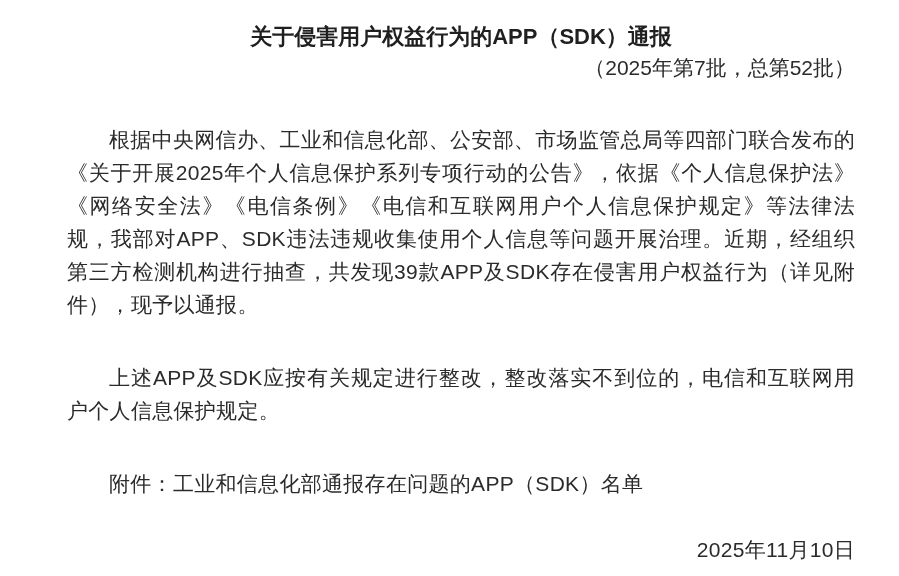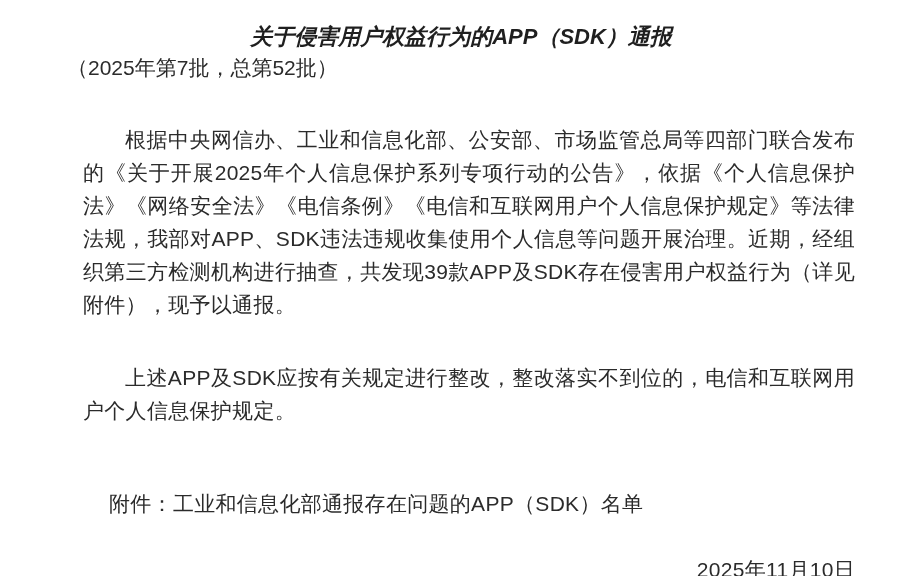--- a/index.html
+++ b/index.html
@@ -21,38 +21,37 @@
     margin-left: 67px;
     padding-top: 20px;
   }
   .title {
     margin: 0;
     font-size: 22px;
     font-weight: bold;
     line-height: 33px;
     text-align: center;
     color: #1f1f1f;
-    font-style: italic;
   }
   .subtitle {
     font-size: 21px;
     line-height: 30px;
-    text-align: left;
+    text-align: right;
   }
   .para {
-    margin: 40px 0 0 16px;
+    margin: 40px 0 0 0;
     font-size: 21px;
     line-height: 33px;
     text-align: justify;
     text-justify: inter-ideograph;
     text-indent: 2em;
     letter-spacing: 0.3px;
   }
   .attachment {
-    margin: 60px 0 0 0;
+    margin: 40px 0 0 0;
     font-size: 21px;
     line-height: 33px;
     text-indent: 2em;
     letter-spacing: 0.3px;
   }
   .signoff {
     margin-top: 33px;
     font-size: 21px;
     line-height: 33px;
     text-align: right;

